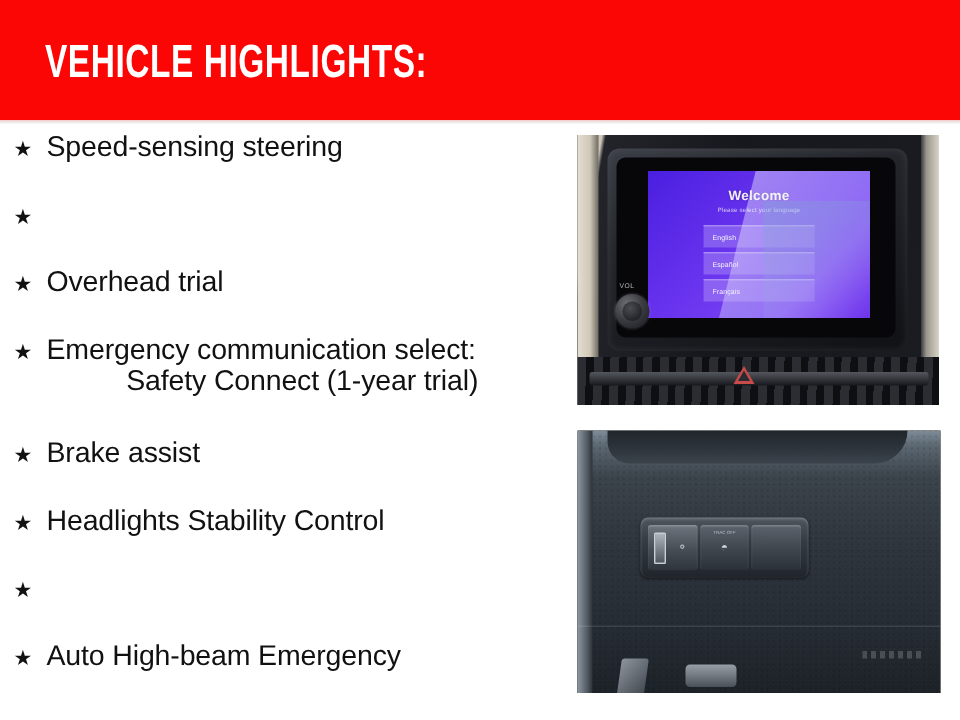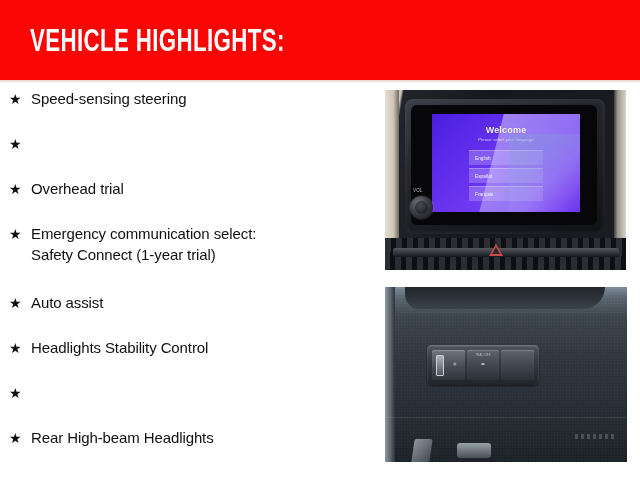--- a/index.html
+++ b/index.html
@@ -65,26 +65,26 @@
     flex: 0 0 auto;
     width: 22px;
     font-size: 14px;
     line-height: 21px;
     color: #111111;
     text-align: left;
     padding-top: 1px;
   }
   .feature-text {
     flex: 1 1 auto;
-    font-size: 15px;
+    font-size: 19px;
     line-height: 21px;
     color: #111111;
     letter-spacing: -0.1px;
   }
-  .feature-text .line2 { display: block; }
+  .feature-text .line2 { display: block; text-align: center; }
 
   
   .photo {
     position: absolute;
     overflow: hidden;
     background: #151515;
   }
   .photo-top {
     left: 385px;
     top: 90px;
@@ -421,35 +421,35 @@
   <div class="feature-item two-line">
     <span class="star-icon">★</span>
     <span class="feature-text">
       <span>Emergency communication select:</span>
       <span class="line2">Safety Connect (1-year trial)</span>
     </span>
   </div>
 
   <div class="feature-item">
     <span class="star-icon">★</span>
-    <span class="feature-text">Auto assist</span>
+    <span class="feature-text">Brake assist</span>
   </div>
 
   <div class="feature-item">
     <span class="star-icon">★</span>
     <span class="feature-text">Headlights Stability Control</span>
   </div>
 
   <div class="feature-item">
     <span class="star-icon">★</span>
   </div>
 
   <div class="feature-item">
     <span class="star-icon">★</span>
-    <span class="feature-text">Rear High-beam Headlights</span>
+    <span class="feature-text">Auto High-beam Emergency</span>
   </div>
 
 </div>
 
 <div class="photo photo-top">
   <div class="dash-bg"></div>
   <div class="photo-top-leftstrip"></div>
   <div class="photo-top-rightstrip"></div>
 
   <div class="dash-bezel"></div>

